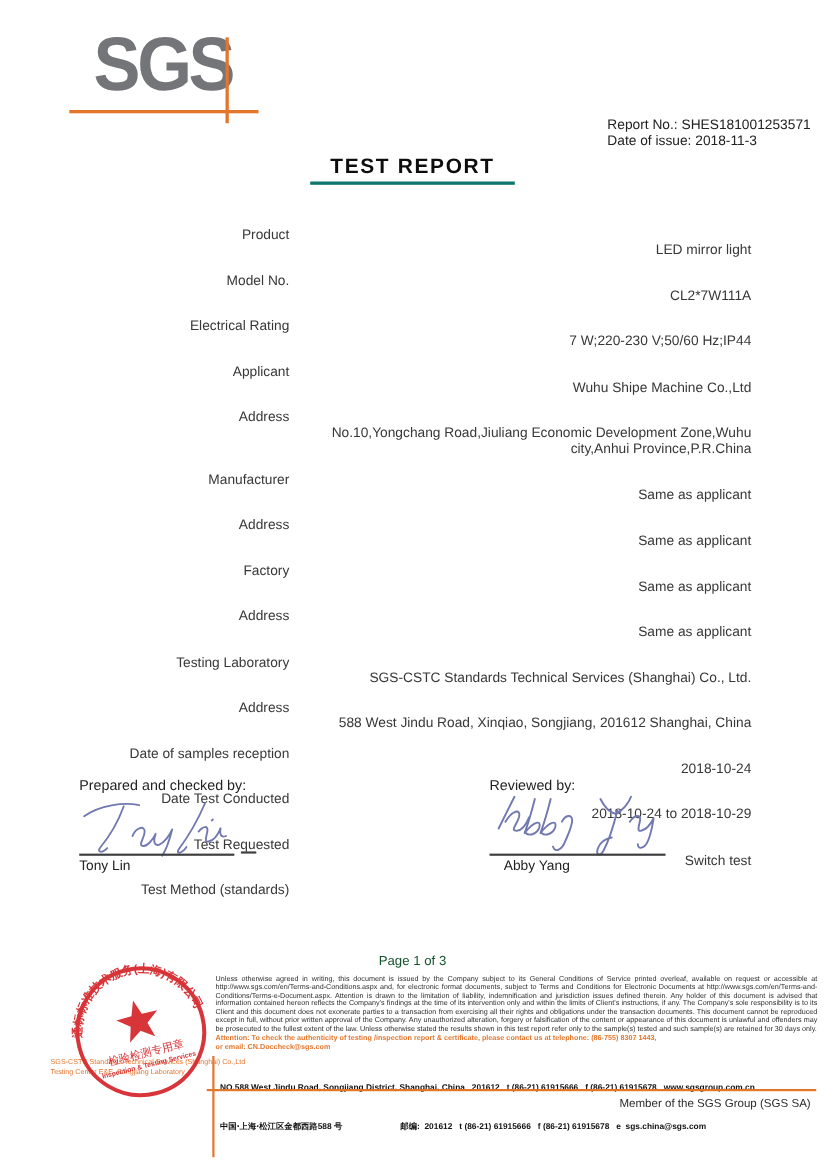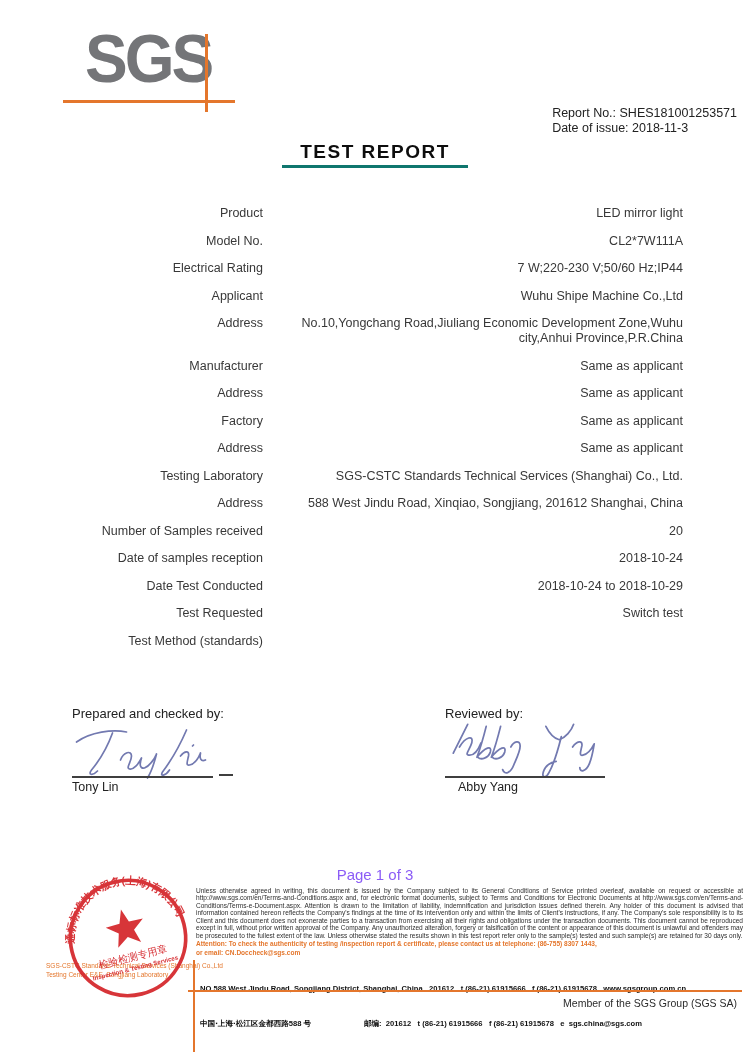--- a/index.html
+++ b/index.html
@@ -20,29 +20,29 @@
   
   .title-row{position:absolute;left:0;right:0;top:141px;text-align:center;}
   .title{
     display:inline-block;font-size:19px;font-weight:bold;letter-spacing:1.5px;color:#0d0d0d;
     border-bottom:3px solid #0f766e;padding:0 18px 2px 18px;
   }
   
   .fields{position:absolute;left:72px;top:206px;width:640px;font-size:12.5px;line-height:15px;}
   .frow{display:flex;margin-bottom:12.5px;text-align:right;}
   .flabel{width:191px;flex:none;}
-  .fvalue{width:420px;}
+  .fvalue{width:420px;margin-top:14px;}
   
   .sig-label{position:absolute;font-size:13px;color:#222;}
   .sig-line{position:absolute;height:1.6px;background:#3f3f3f;}
   .sig-name{position:absolute;font-size:12.5px;color:#222;}
   .sig-svg{position:absolute;}
   .sig-svg path{fill:none;stroke:var(--ink);stroke-width:1.7;stroke-linecap:round;stroke-linejoin:round;}
   
-  .page-label{position:absolute;left:0;right:0;top:866px;text-align:center;font-size:15px;color:#8b5cf6;}
+  .page-label{position:absolute;left:0;right:0;top:866px;text-align:center;font-size:12px;color:#14532d;}
   .stamp-company{position:absolute;left:46px;top:962px;width:180px;font-size:6.5px;line-height:8.5px;color:var(--accent);z-index:1;}
   .stamp{position:absolute;left:64px;top:874px;width:128px;height:128px;transform:rotate(-14deg);opacity:.93;z-index:2;}
   .stamp text{font-family:"Liberation Sans","DejaVu Sans",sans-serif;}
   .footer-right{position:absolute;left:196px;top:887px;width:547px;}
   .disclaimer{font-size:6.55px;line-height:7.45px;text-align:justify;color:#2e2e2e;}
   .attention{font-size:6.55px;line-height:7.45px;font-weight:bold;color:var(--accent);margin-top:1px;}
   .addr-block{
     position:absolute;left:193px;top:960px;width:549px;border-left:2px solid var(--accent);
     padding-left:5px;font-size:7.6px;line-height:11.5px;font-weight:bold;color:#111;white-space:pre;
   }
@@ -106,24 +106,20 @@
         <div class="flabel">Address</div>
         <div class="fvalue">Same as applicant</div>
       </div>
       <div class="frow">
         <div class="flabel">Testing Laboratory</div>
         <div class="fvalue">SGS-CSTC Standards Technical Services (Shanghai) Co., Ltd.</div>
       </div>
       <div class="frow">
         <div class="flabel">Address</div>
         <div class="fvalue">588 West Jindu Road, Xinqiao, Songjiang, 201612 Shanghai, China</div>
-      </div>
-      <div class="frow">
-        <div class="flabel">Number of Samples received</div>
-        <div class="fvalue">20</div>
       </div>
       <div class="frow">
         <div class="flabel">Date of samples reception</div>
         <div class="fvalue">2018-10-24</div>
       </div>
       <div class="frow">
         <div class="flabel">Date Test Conducted</div>
         <div class="fvalue">2018-10-24 to 2018-10-29</div>
       </div>
       <div class="frow">

